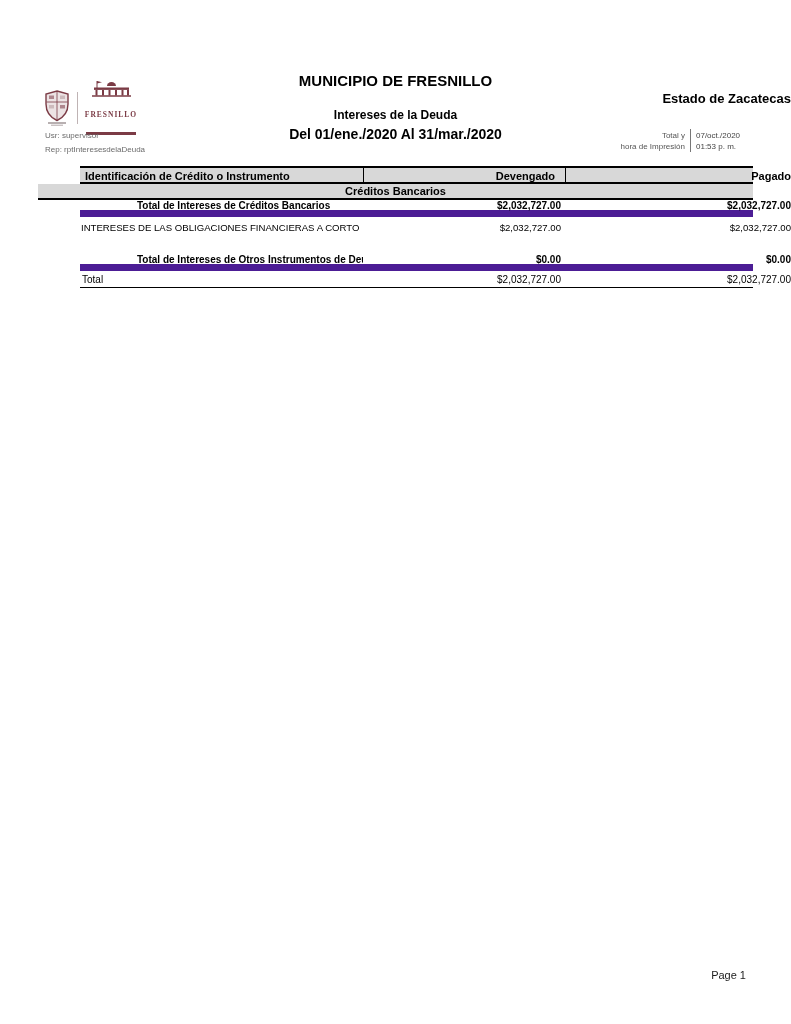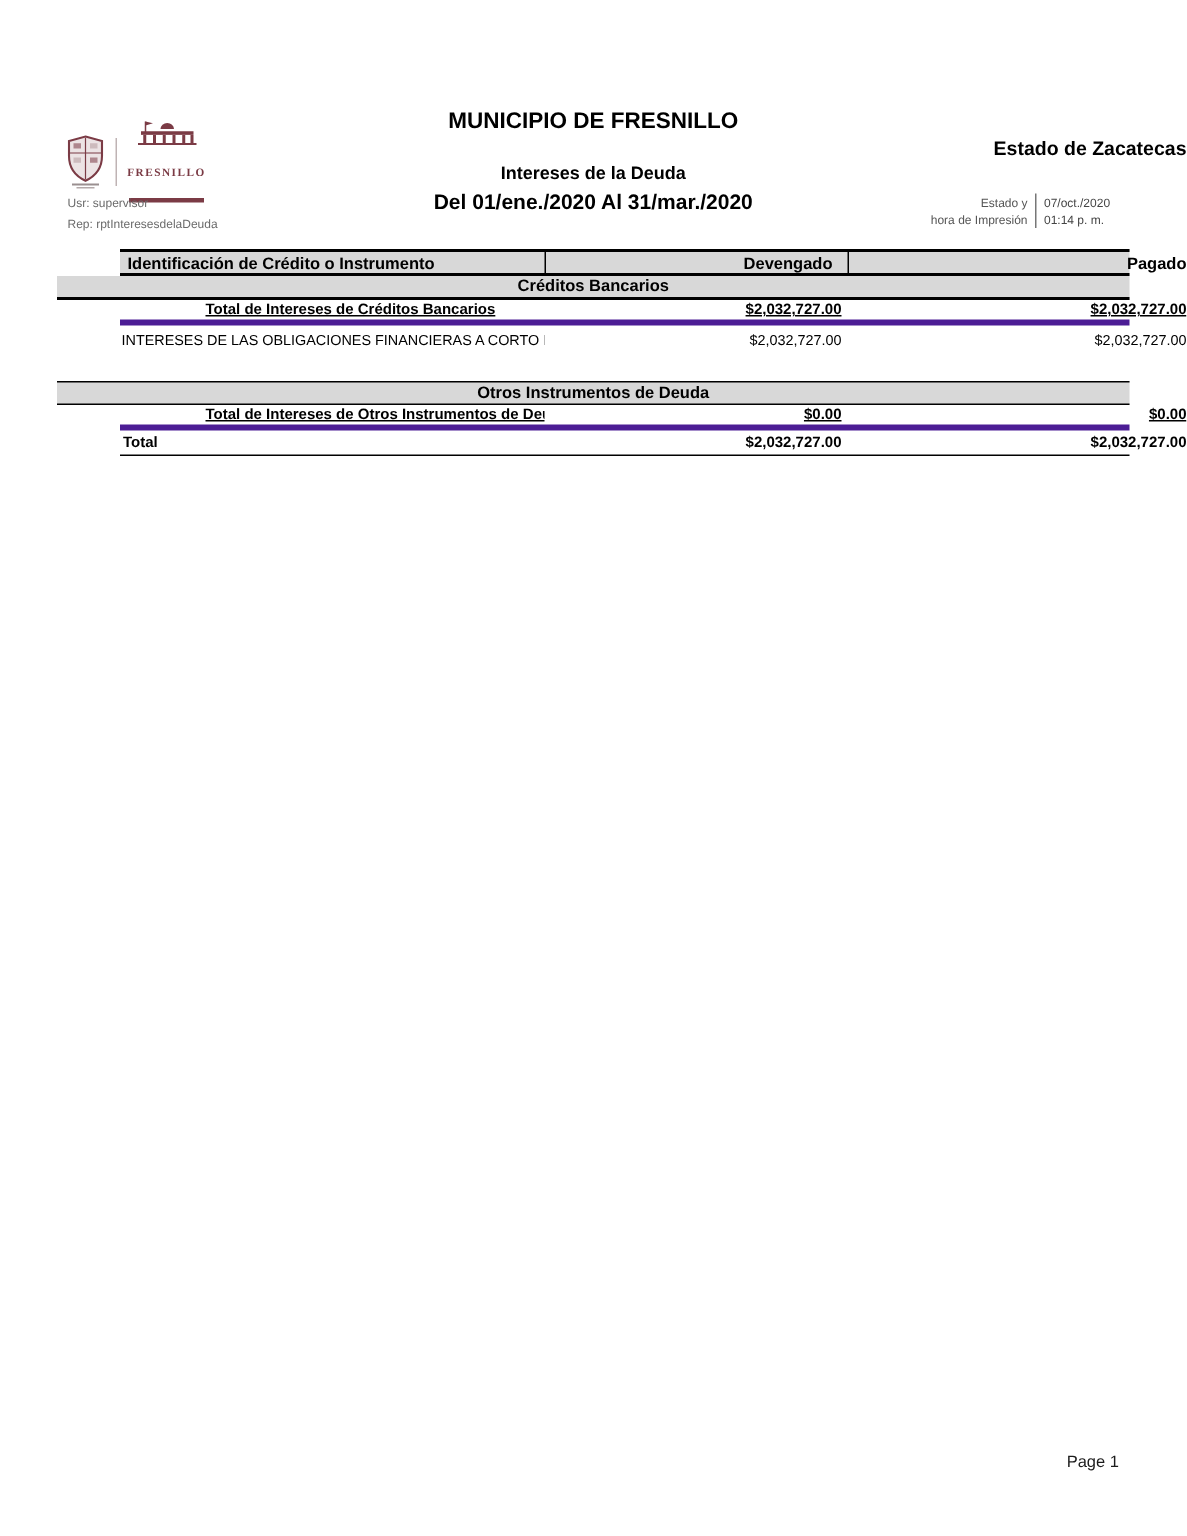--- a/index.html
+++ b/index.html
@@ -59,28 +59,28 @@
     background:var(--header-bg);height:16px;line-height:15px;
     text-align:center;font-weight:bold;font-size:11px;
     border-bottom:2px solid #000;
   }
   .section-bar.with-top{border-top:1px solid #000;border-bottom:1.5px solid #000;}
 
   .trow{height:17px;font-size:10px;}
   .trow .c1{padding-left:57px;white-space:nowrap;overflow:hidden;}
   .trow .c2{text-align:right;padding-right:4px;}
   .trow .c3{text-align:right;padding-right:4px;}
-  .trow.bold{font-weight:bold;border-bottom:4px solid #4c1d95;text-decoration:underline;}
+  .trow.bold{font-weight:bold;border-bottom:7px solid #4c1d95;}
 
   .detail{padding-top:5px;padding-bottom:8px;font-size:9.6px;margin-bottom:13px;}
   .detail .c1{padding-left:1px;white-space:nowrap;overflow:hidden;max-width:285px;}
   .detail .c2,.detail .c3{text-align:right;padding-right:4px;}
 
   .otros-total{border-bottom:2px solid #000;}
-  .grand{height:17px;font-size:10px;font-weight:bold;border-bottom:1.5px solid #000;}
+  .grand{height:17px;font-size:10px;font-weight:normal;border-bottom:1.5px solid #000;}
   .grand .c1{padding-left:2px;}
   .grand .c2,.grand .c3{text-align:right;padding-right:4px;}
 
   
   .page-footer{position:absolute;top:969px;right:45px;font-size:11px;color:#1c1c1c;}
 </style>
 </head>
 <body>
 
 <div class="page">
@@ -126,27 +126,27 @@
     <div class="title-period">Del 01/ene./2020 Al 31/mar./2020</div>
   </div>
 
   <div class="meta-left">
     <div>Usr: supervisor</div>
     <div>Rep: rptInteresesdelaDeuda</div>
   </div>
 
   <div class="print-info">
     <div class="print-label">
-      <div>Estado y</div>
+      <div>Total y</div>
       <div>hora de Impresión</div>
     </div>
     <div class="print-divider"></div>
     <div class="print-values">
       <div>07/oct./2020</div>
-      <div>01:14 p. m.</div>
+      <div>01:53 p. m.</div>
     </div>
   </div>
 
   <div class="report-table">
 
     <div class="grid thead">
       <div class="c1">Identificación de Crédito o Instrumento</div>
       <div class="c2">Devengado</div>
       <div class="c3">Pagado</div>
     </div>
@@ -158,21 +158,20 @@
       <div class="c2">$2,032,727.00</div>
       <div class="c3">$2,032,727.00</div>
     </div>
 
     <div class="grid detail">
       <div class="c1">INTERESES DE LAS OBLIGACIONES FINANCIERAS A CORTO PLAZ</div>
       <div class="c2">$2,032,727.00</div>
       <div class="c3">$2,032,727.00</div>
     </div>
 
-    <div class="section-bar with-top">Otros Instrumentos de Deuda</div>
 
     <div class="grid trow bold otros-total">
       <div class="c1">Total de Intereses de Otros Instrumentos de Deuda</div>
       <div class="c2">$0.00</div>
       <div class="c3">$0.00</div>
     </div>
 
     <div class="grid grand">
       <div class="c1">Total</div>
       <div class="c2">$2,032,727.00</div>

